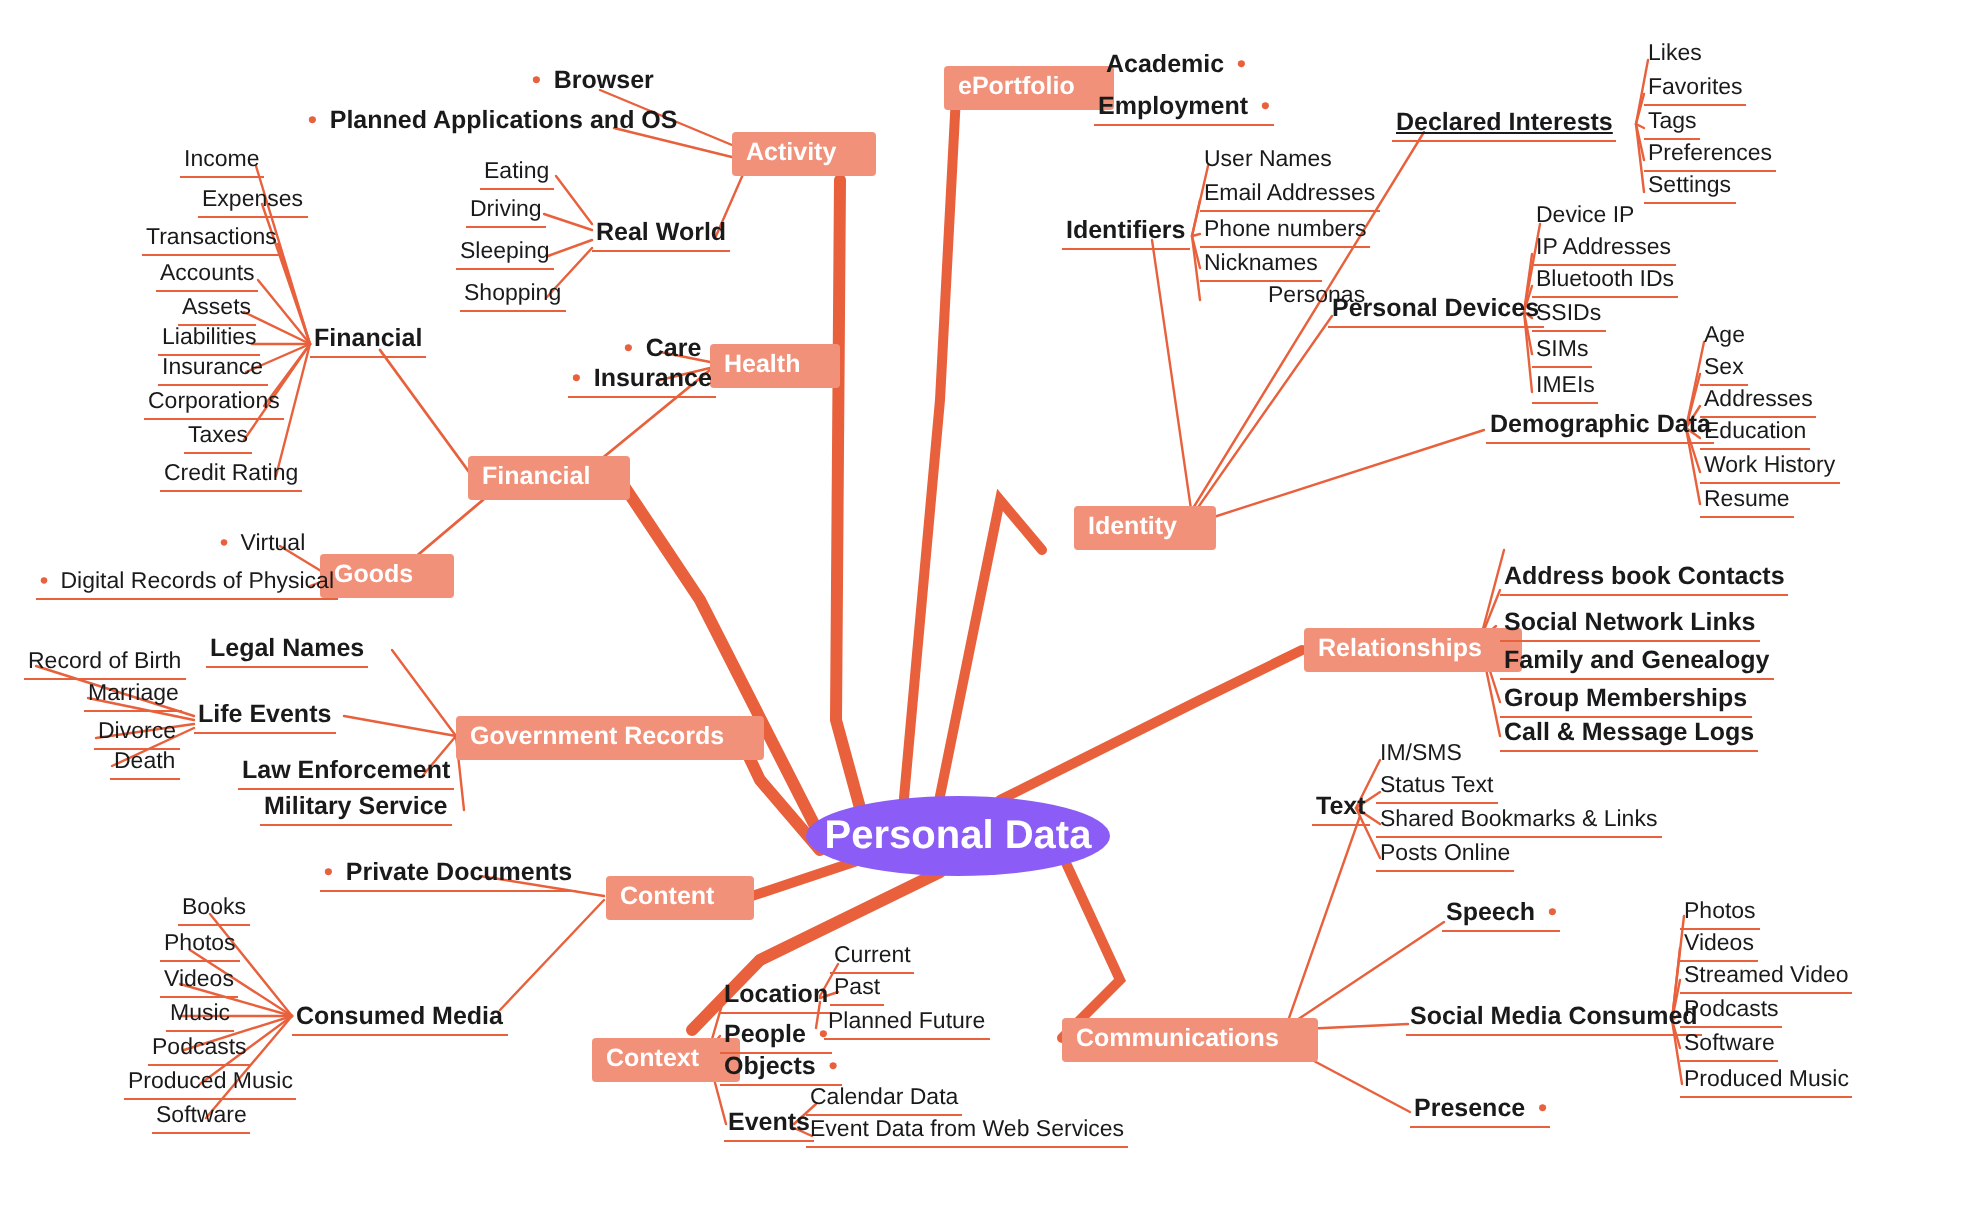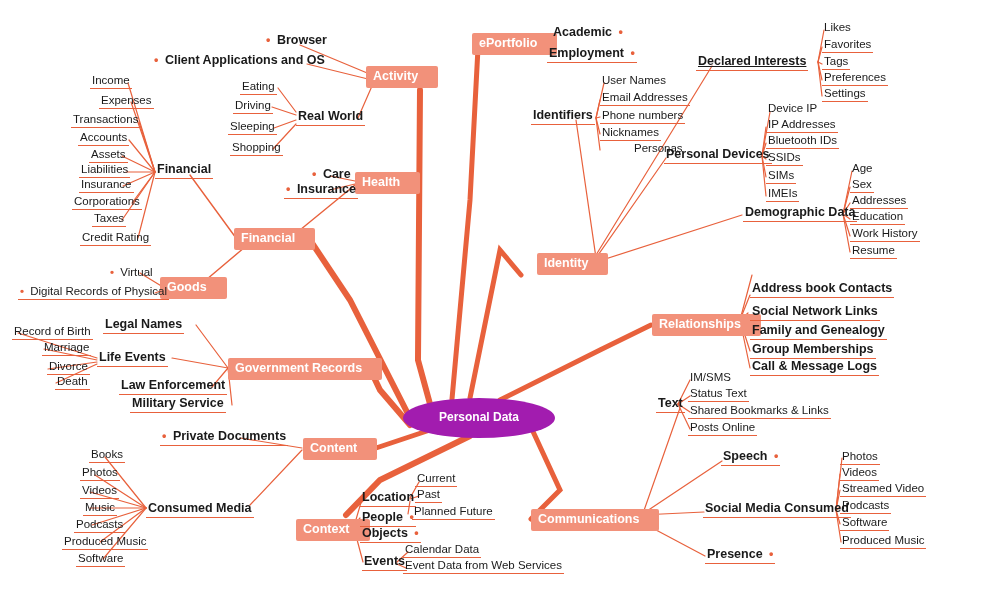--- a/index.html
+++ b/index.html
@@ -13,24 +13,24 @@
   svg#lines{position:absolute;left:0;top:0;width:991px;height:610px;}
   .node{
     position:absolute;
     white-space:nowrap;
     box-sizing:border-box;
     line-height:1.1;
   }
   
   .center{
     left:403px;top:398px;width:152px;height:40px;
-    background:#a21caf;
+    background:#8b5cf6;
     border-radius:50%/50%;
     color:#ffffff;
-    font-size:12px;font-weight:bold;
+    font-size:20px;font-weight:bold;
     display:flex;align-items:center;justify-content:center;
   }
   
   .l1{
     background:#f2917a;
     color:#ffffff;
     font-size:12.5px;font-weight:bold;
     padding:4px 20px 4px 7px;
     border-radius:2px;
   }
@@ -192,21 +192,21 @@
     <span>Personal Data</span>
   </div>
 
   <div class="node l1" style="left:366px;top:66px;">
     <span>Activity</span>
   </div>
   <div class="node l2 dot-l" style="left:264px;top:34px;border:0;">
     <span>Browser</span>
   </div>
   <div class="node l2 dot-l" style="left:152px;top:54px;border:0;">
-    <span>Client Applications and OS</span>
+    <span>Planned Applications and OS</span>
   </div>
   <div class="node l2" style="left:296px;top:110px;">
     <span>Real World</span>
   </div>
   <div class="node l3" style="left:240px;top:80px;">
     <span>Eating</span>
   </div>
   <div class="node l3" style="left:233px;top:99px;">
     <span>Driving</span>
   </div>

